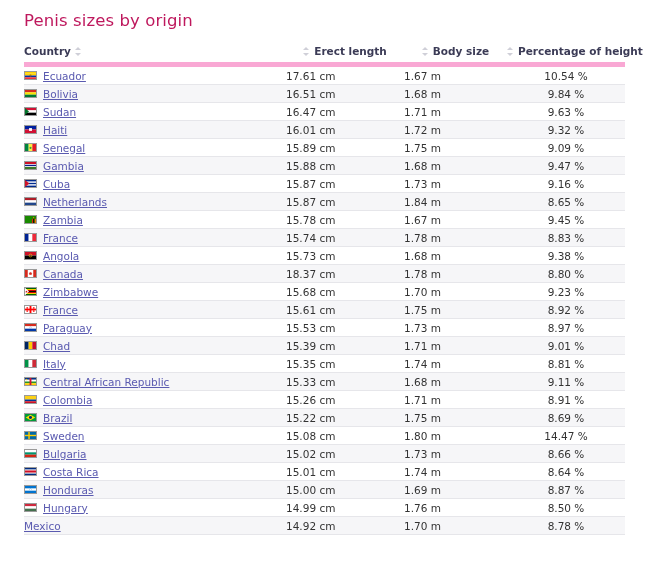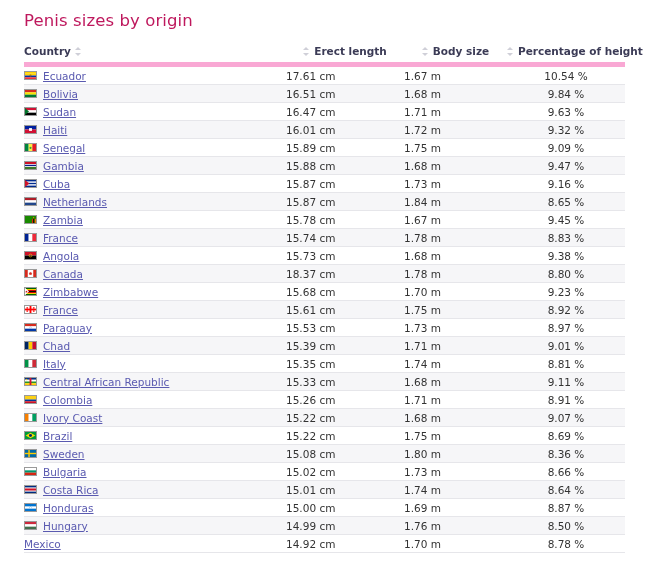--- a/index.html
+++ b/index.html
@@ -507,37 +507,20 @@
             </td>
             <td class="c-num">15.26 cm</td>
             <td class="c-num">1.71 m</td>
             <td class="c-pct">8.91 %</td>
           </tr>
           <tr>
             <td class="c-country">
               <span class="country-cell">
                 <span class="flag">
                   <svg viewBox="0 0 30 20" preserveAspectRatio="none">
-                    <rect x="0" y="0" width="10" height="20" fill="#f77f00"></rect>
-                    <rect x="10" y="0" width="10" height="20" fill="#ffffff"></rect>
-                    <rect x="20" y="0" width="10" height="20" fill="#009e60"></rect>
-                  </svg>
-                </span>
-                <span class="country-link">Ivory Coast</span>
-              </span>
-            </td>
-            <td class="c-num">15.22 cm</td>
-            <td class="c-num">1.68 m</td>
-            <td class="c-pct">9.07 %</td>
-          </tr>
-          <tr>
-            <td class="c-country">
-              <span class="country-cell">
-                <span class="flag">
-                  <svg viewBox="0 0 30 20" preserveAspectRatio="none">
                     <rect width="30" height="20" fill="#009b3a"></rect>
                     <path d="M15 2l13 8-13 8L2 10z" fill="#fedf00"></path>
                     <circle cx="15" cy="10" r="4.2" fill="#002776"></circle>
                   </svg>
                 </span>
                 <span class="country-link">Brazil</span>
               </span>
             </td>
             <td class="c-num">15.22 cm</td>
             <td class="c-num">1.75 m</td>
@@ -551,21 +534,21 @@
                     <rect width="30" height="20" fill="#006aa7"></rect>
                     <rect y="8" width="30" height="4" fill="#fecc00"></rect>
                     <rect x="9" width="4" height="20" fill="#fecc00"></rect>
                   </svg>
                 </span>
                 <span class="country-link">Sweden</span>
               </span>
             </td>
             <td class="c-num">15.08 cm</td>
             <td class="c-num">1.80 m</td>
-            <td class="c-pct">8.36 %</td>
+            <td class="c-pct">14.47 %</td>
           </tr>
           <tr>
             <td class="c-country">
               <span class="country-cell">
                 <span class="flag">
                   <svg viewBox="0 0 30 20" preserveAspectRatio="none">
                     <rect x="0" y="0" width="30" height="6.666666666666667" fill="#ffffff"></rect>
                     <rect x="0" y="6.666666666666667" width="30" height="6.666666666666667" fill="#00966e"></rect>
                     <rect x="0" y="13.333333333333334" width="30" height="6.666666666666667" fill="#d62612"></rect>
                   </svg>

